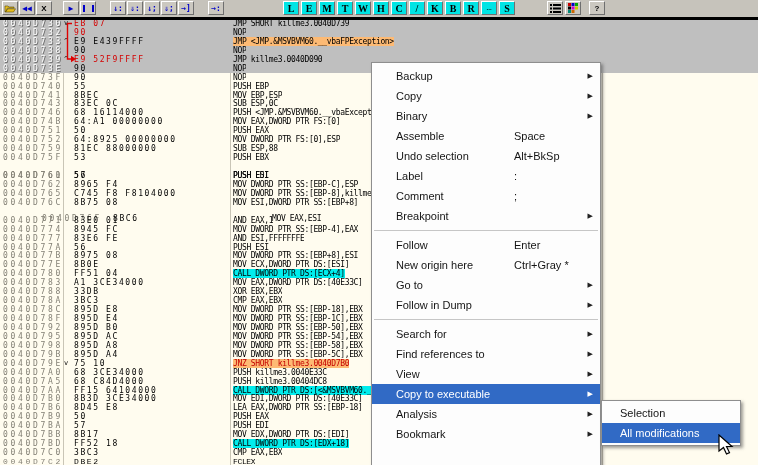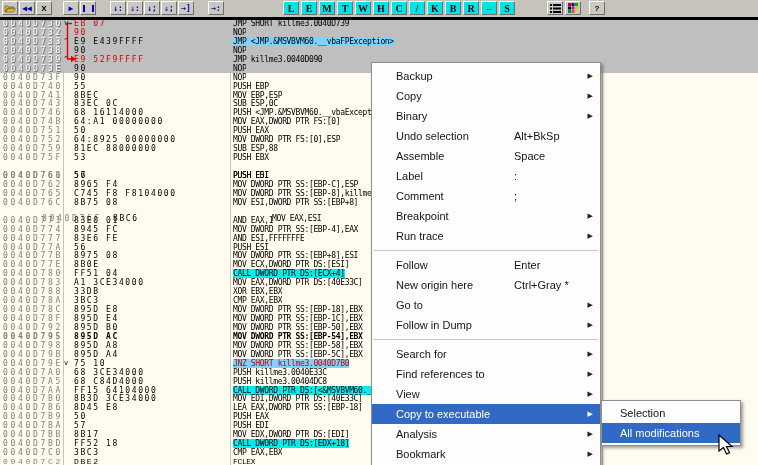--- a/index.html
+++ b/index.html
@@ -20,21 +20,21 @@
   #pane{position:absolute;left:0;top:19px;width:758px;height:446px;background:#FFFCEF;}
   .vsep{position:absolute;top:0;bottom:0;width:1px;background:#C9C5B6;z-index:1;}
   .row{position:absolute;left:0;width:758px;height:8.94px;line-height:9px;font-size:8px;z-index:2;}
   .row.sel{background:#BFBFBF;}
   .addr{position:absolute;left:3px;letter-spacing:2.7px;color:#827F74;white-space:pre;}
   .sel .addr{color:#FDFDFD;text-shadow:1px 1px 0 #686868;}
   .jm{position:absolute;left:64px;width:10px;font-size:7px;color:#000;letter-spacing:-0.5px;}
   .hex{position:absolute;left:74px;letter-spacing:1.6px;color:#000;white-space:pre;max-width:154px;overflow:hidden;}
   .hex.red{color:#D40000;}
   .dis{position:absolute;left:233px;letter-spacing:-0.35px;color:#000;white-space:pre;max-width:166px;overflow:hidden;}
-  .dis .hl-yellow{background:#7dd3fc;}
+  .dis .hl-yellow{background:#fdba74;}
   .dis .hl-cyan{background:#00EDED;}
   .dis .redtxt{color:#C40000;}
   #jumpsvg{position:absolute;left:0;top:0;z-index:3;pointer-events:none;}
   
   .menu{position:absolute;background:#FDFDFD;border:1px solid #8e8e8e;
         box-shadow:2px 2px 3px rgba(60,60,60,0.5);
         font-family:"Liberation Sans",sans-serif;font-size:11px;color:#151515;
         box-sizing:border-box;}
   #ctxmenu{left:371px;top:62px;width:230px;height:420px;padding-top:3px;z-index:10;}
   #submenu{left:601px;top:400px;width:140px;height:46px;padding-top:2px;z-index:11;}
@@ -286,21 +286,21 @@
       <div class="row" style="top: 295.02px;">
         <span class="addr">0040D78F</span>
         <span class="hex">895D E4</span>
         <span class="dis"><span>MOV DWORD PTR SS:[EBP-1C],EBX</span></span>
       </div>
       <div class="row" style="top: 303.96px;">
         <span class="addr">0040D792</span>
         <span class="hex">895D B0</span>
         <span class="dis"><span>MOV DWORD PTR SS:[EBP-50],EBX</span></span>
       </div>
-      <div class="row" style="top: 312.9px; font-weight: bold;">
+      <div class="row" style="top: 312.9px;">
         <span class="addr">0040D795</span>
         <span class="hex">895D AC</span>
         <span class="dis"><span>MOV DWORD PTR SS:[EBP-54],EBX</span></span>
       </div>
       <div class="row" style="top: 321.84px;">
         <span class="addr">0040D798</span>
         <span class="hex">895D A8</span>
         <span class="dis"><span>MOV DWORD PTR SS:[EBP-58],EBX</span></span>
       </div>
       <div class="row" style="top: 331px;">
@@ -373,26 +373,25 @@
 
   <svg id="jumpsvg" width="758" height="465">
     <path d="M72 23.5 H67.5 V59 H72" stroke="#E00000" stroke-width="1.4" fill="none"></path>
     <polygon points="71,55.8 71,62.2 76,59" fill="#E00000"></polygon>
   </svg>
 
   <div id="ctxmenu" class="menu">
       <div class="mitem"><span>Backup</span><span class="arr">▶</span></div>
       <div class="mitem"><span>Copy</span><span class="arr">▶</span></div>
       <div class="mitem"><span>Binary</span><span class="arr">▶</span></div>
+      <div class="mitem"><span>Assemble</span><span class="sc">Space</span></div>
       <div class="mitem"><span>Undo selection</span><span class="sc">Alt+BkSp</span></div>
-      <div class="mitem"><span>Assemble</span><span class="sc">Space</span></div>
       <div class="mitem"><span>Label</span><span class="sc">:</span></div>
       <div class="mitem"><span>Comment</span><span class="sc">;</span></div>
       <div class="mitem"><span>Breakpoint</span><span class="arr">▶</span></div>
-      <div class="mitem"><span>Run trace</span><span class="arr">▶</span></div>
       <div class="msep"></div>
       <div class="mitem"><span>Follow</span><span class="sc">Enter</span></div>
       <div class="mitem"><span>New origin here</span><span class="sc">Ctrl+Gray *</span></div>
       <div class="mitem"><span>Go to</span><span class="arr">▶</span></div>
       <div class="mitem"><span>Follow in Dump</span><span class="arr">▶</span></div>
       <div class="msep"></div>
       <div class="mitem"><span>Search for</span><span class="arr">▶</span></div>
       <div class="mitem"><span>Find references to</span><span class="arr">▶</span></div>
       <div class="mitem"><span>View</span><span class="arr">▶</span></div>
       <div class="mitem hl"><span>Copy to executable</span><span class="arr">▶</span></div>

